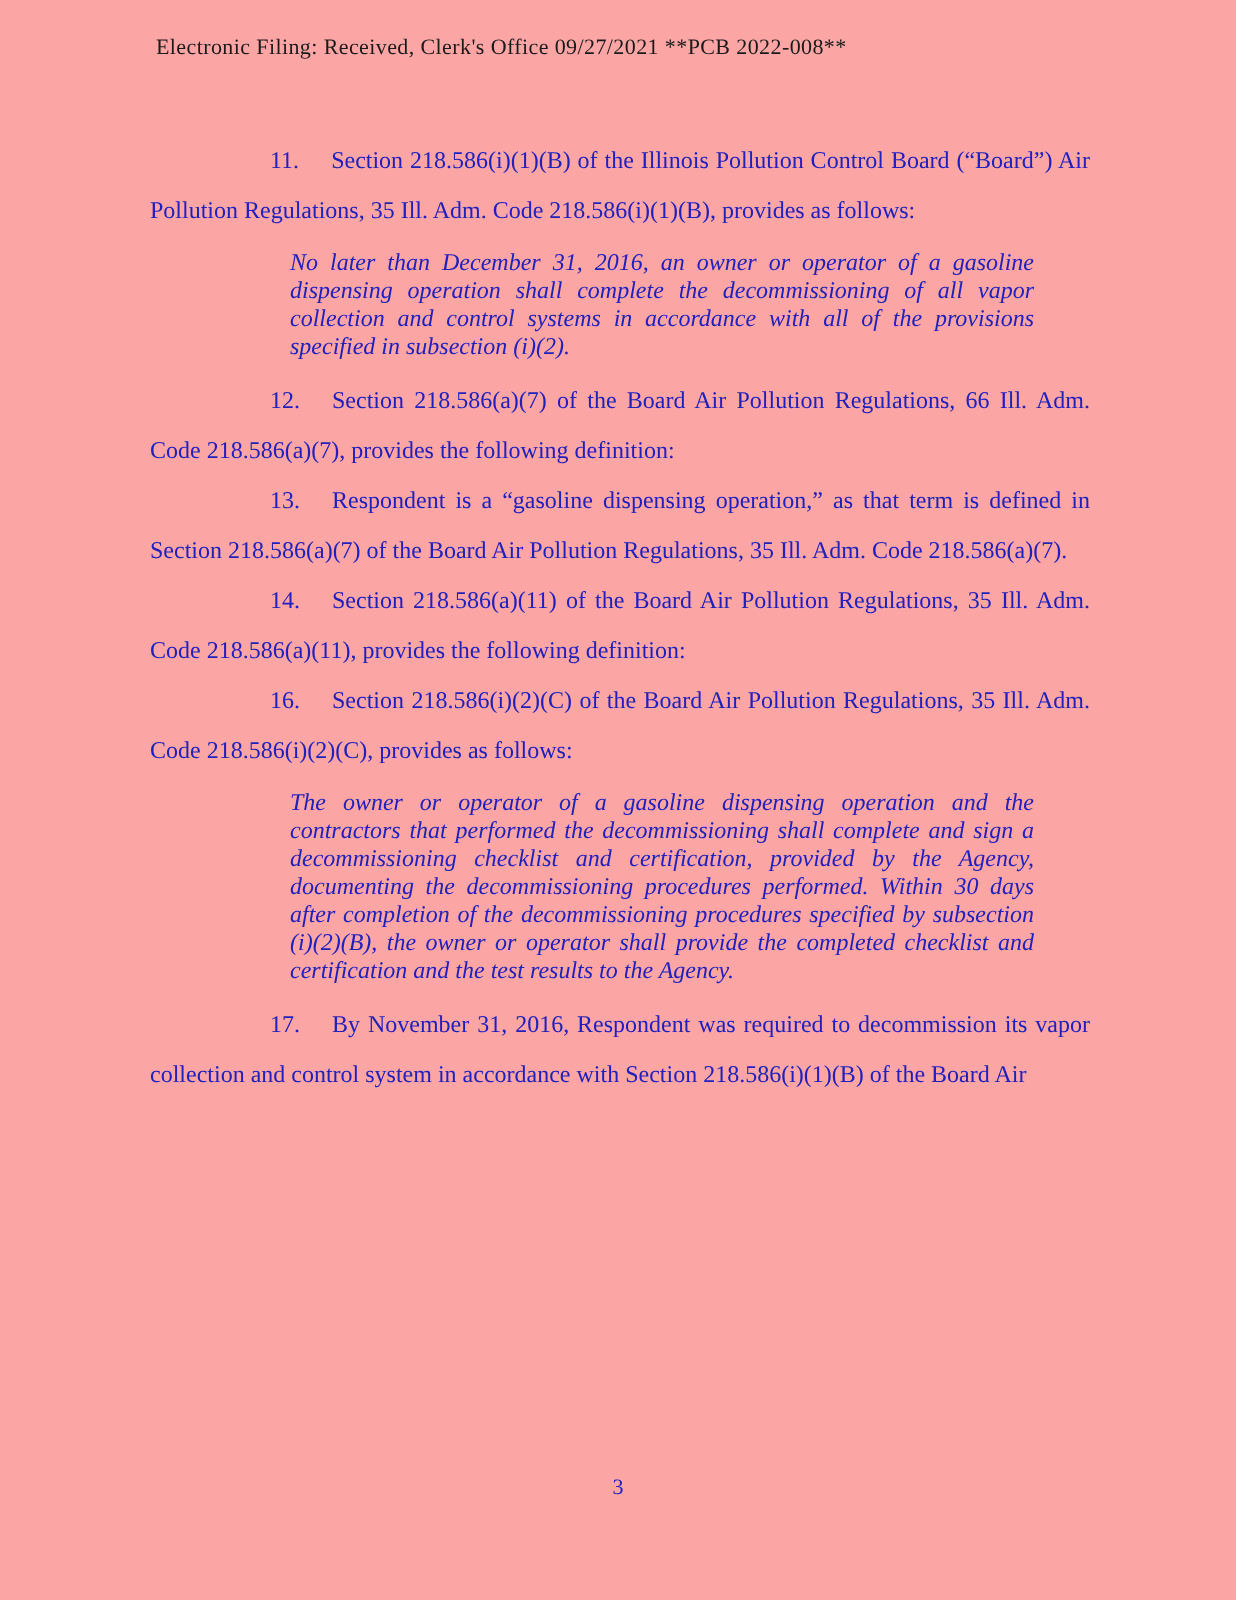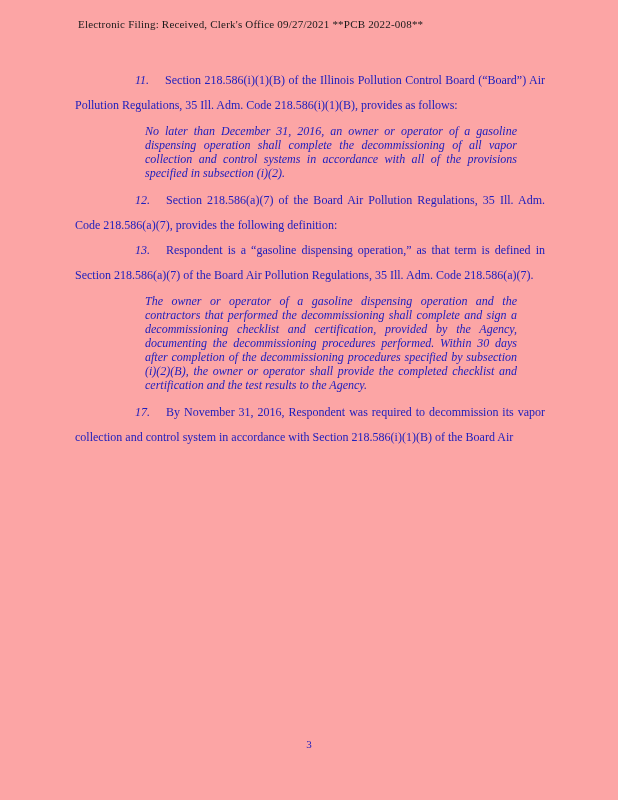--- a/index.html
+++ b/index.html
@@ -33,21 +33,20 @@
   }
   .para {
     margin: 0;
     text-indent: 30px;
     line-height: 25px;
     text-align: justify;
   }
   .para .num {
     display: inline-block;
     padding-right: 16px;
-    font-style: italic;
   }
   .quote {
     margin: 6px 28px 8px 70px;
     line-height: 14px;
     text-align: justify;
     font-style: italic;
   }
   .page-number {
     position: absolute;
     bottom: 50px;
@@ -64,28 +63,30 @@
 <div class="page">
 
   <div class="filing-header">Electronic Filing: Received, Clerk's Office 09/27/2021 **PCB 2022-008**</div>
 
   <div class="doc">
 
     <p class="para"><span class="num">11.</span><span>Section 218.586(i)(1)(B) of the Illinois Pollution Control Board (“Board”) Air Pollution Regulations, 35 Ill. Adm. Code 218.586(i)(1)(B), provides as follows:</span></p>
 
     <div class="quote">No later than December 31, 2016, an owner or operator of a gasoline dispensing operation shall complete the decommissioning of all vapor collection and control systems in accordance with all of the provisions specified in subsection (i)(2).</div>
 
-    <p class="para"><span class="num">12.</span><span>Section 218.586(a)(7) of the Board Air Pollution Regulations, 35 Ill. Adm. Code 218.586(a)(7), provides the following definition:</span></p>
+    <p class="para"><span class="num">12.</span><span>Section 218.586(a)(7) of the Board Air Pollution Regulations, 66 Ill. Adm. Code 218.586(a)(7), provides the following definition:</span></p>
 
 
     <p class="para"><span class="num">13.</span><span>Respondent is a “gasoline dispensing operation,” as that term is defined in Section 218.586(a)(7) of the Board Air Pollution Regulations, 35 Ill. Adm. Code 218.586(a)(7).</span></p>
 
+    <p class="para"><span class="num">14.</span><span>Section 218.586(a)(11) of the Board Air Pollution Regulations, 35 Ill. Adm. Code 218.586(a)(11), provides the following definition:</span></p>
 
 
 
+    <p class="para"><span class="num">16.</span><span>Section 218.586(i)(2)(C) of the Board Air Pollution Regulations, 35 Ill. Adm. Code 218.586(i)(2)(C), provides as follows:</span></p>
 
     <div class="quote">The owner or operator of a gasoline dispensing operation and the contractors that performed the decommissioning shall complete and sign a decommissioning checklist and certification, provided by the Agency, documenting the decommissioning procedures performed. Within 30 days after completion of the decommissioning procedures specified by subsection (i)(2)(B), the owner or operator shall provide the completed checklist and certification and the test results to the Agency.</div>
 
     <p class="para"><span class="num">17.</span><span>By November 31, 2016, Respondent was required to decommission its vapor collection and control system in accordance with Section 218.586(i)(1)(B) of the Board Air</span></p>
 
   </div>
 
   <div class="page-number">3</div>
 
 </div>

